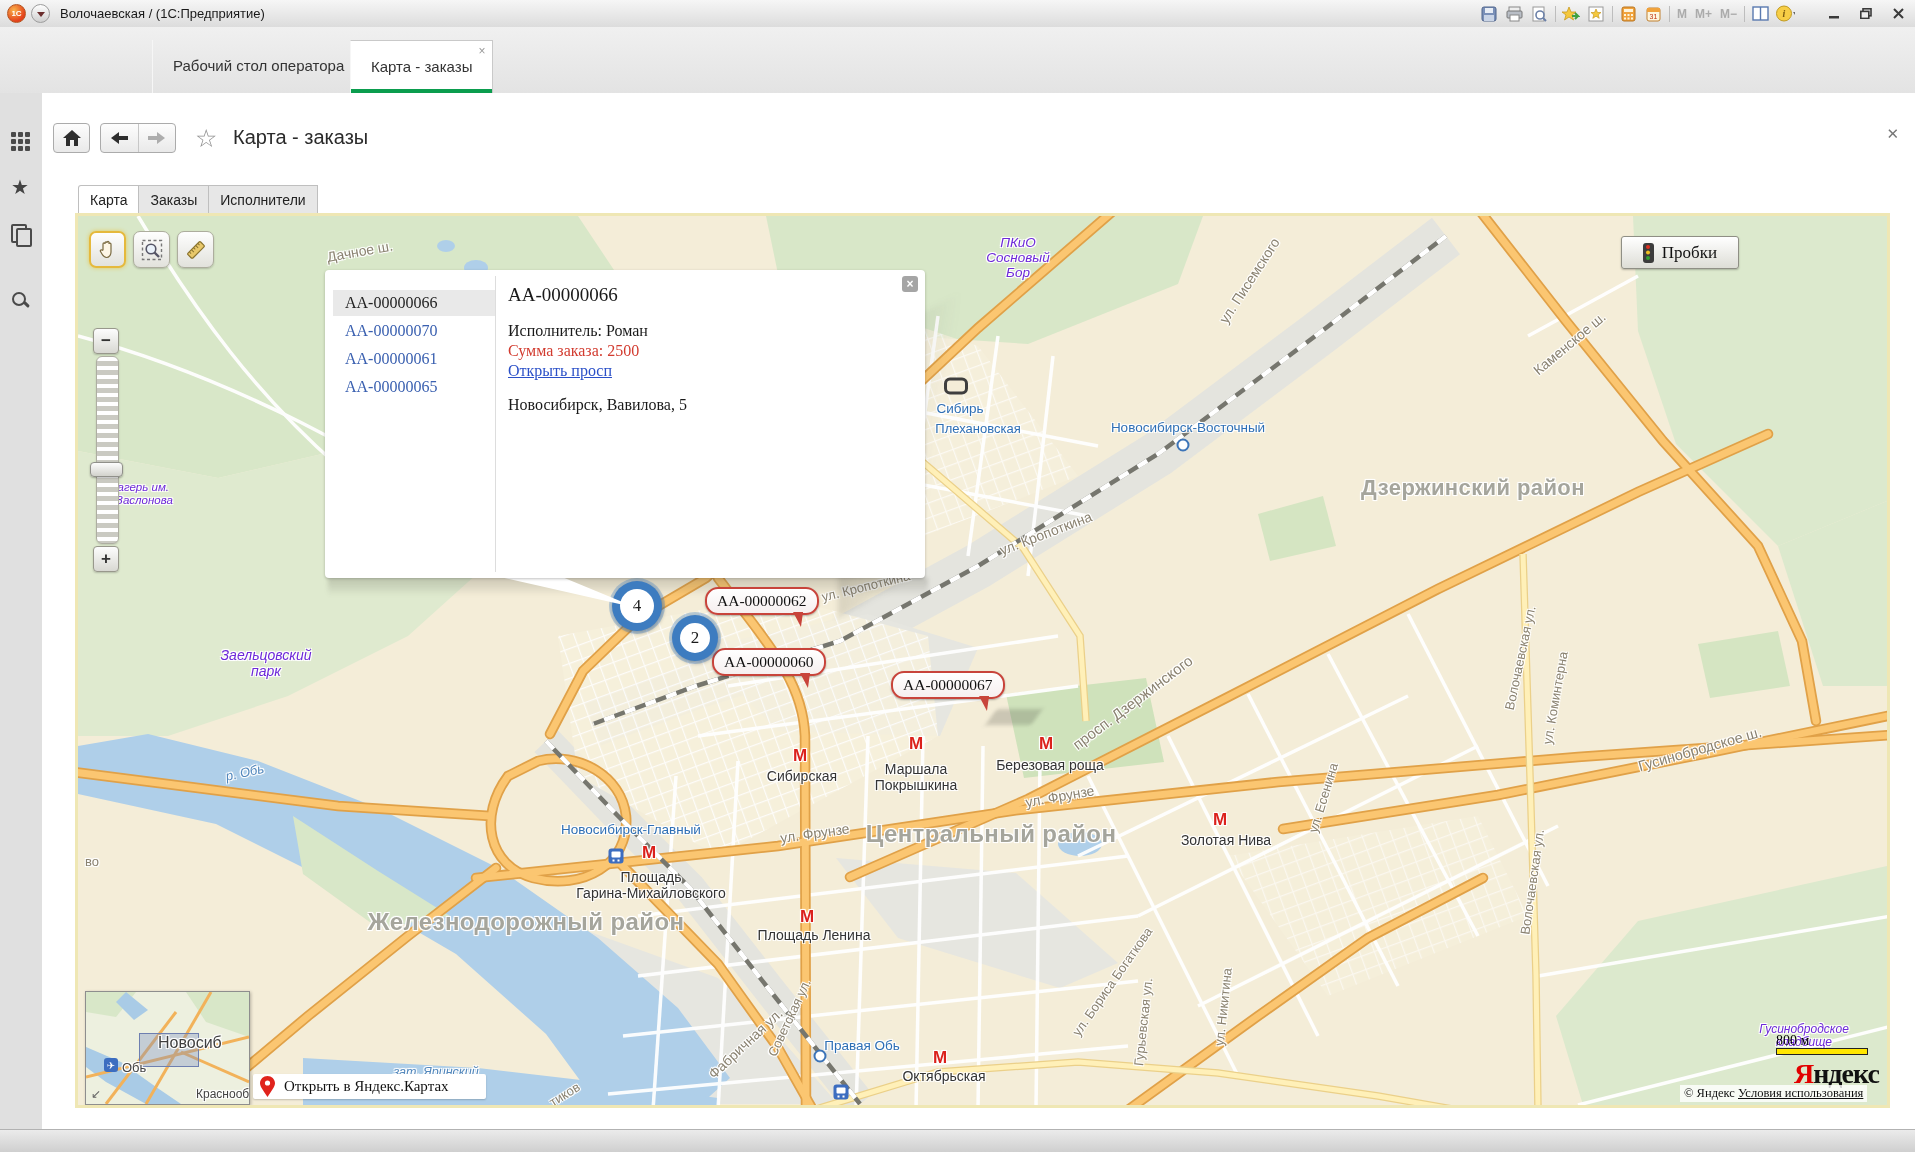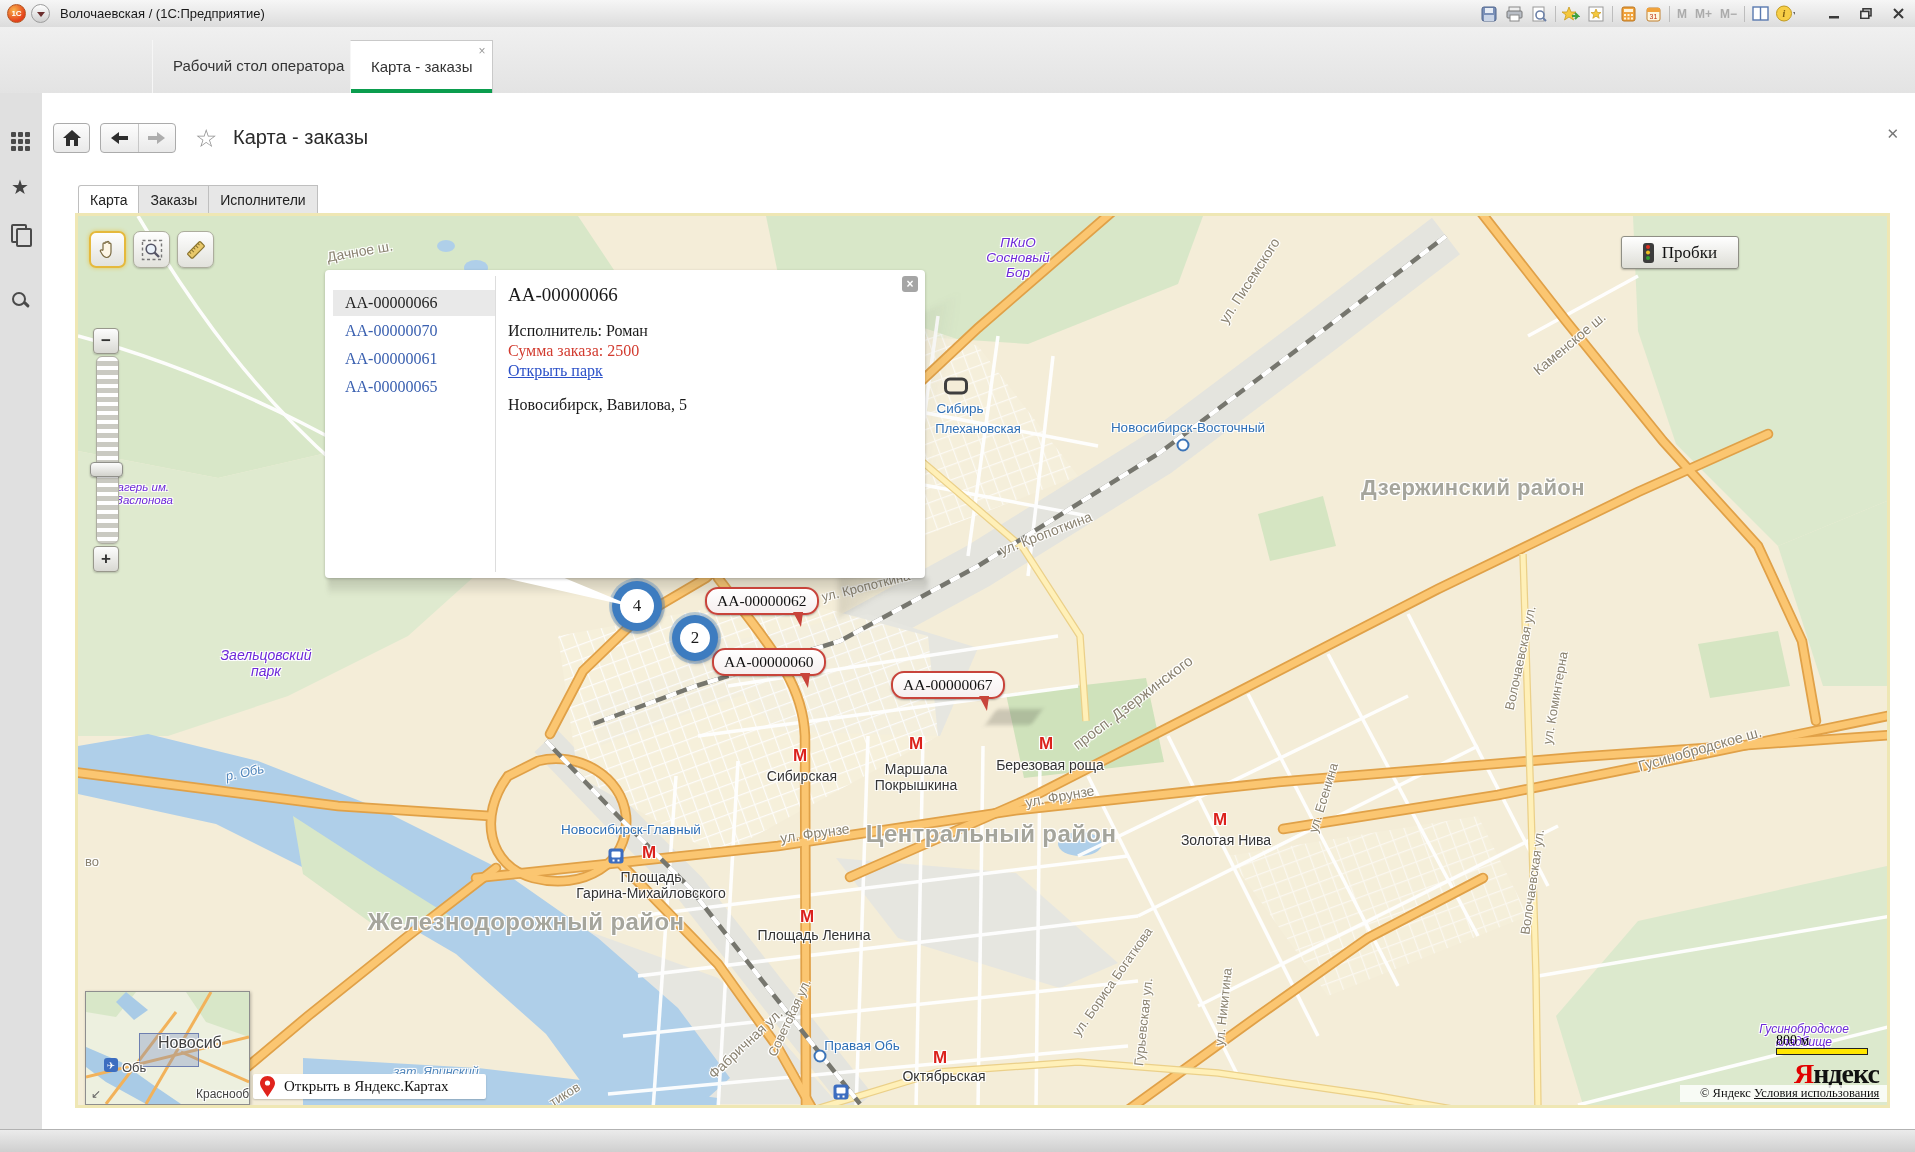--- a/index.html
+++ b/index.html
@@ -156,21 +156,21 @@
     display:flex;align-items:center;gap:9px;padding-left:7px;box-sizing:border-box;
     font-family:"Liberation Serif",serif;font-size:15px;color:#111;box-shadow:0 1px 2px rgba(0,0,0,.2);}
 
   .scale-lbl{position:absolute;left:1698px;top:817px;width:92px;font-family:"Liberation Serif",serif;
     font-size:14px;color:#000000;}
   .scale-bar{position:absolute;left:1698px;top:832px;width:92px;height:7px;background:#FFE600;border:1px solid #222;box-sizing:border-box;}
   .ylogo{position:absolute;left:1716px;top:842px;font-family:"Liberation Serif",serif;font-weight:bold;
     font-size:28px;color:#111;letter-spacing:-1px;}
   .ylogo::first-letter{color:#E20000;}
   .copy{position:absolute;left:1602px;top:869px;font-family:"Liberation Serif",serif;font-size:12.5px;color:#111;
-    background:rgba(255,255,255,.8);padding:1px 20px;white-space:nowrap;}
+    background:rgba(255,255,255,.8);padding:1px 4px;white-space:nowrap;}
   .copy a{color:#111;text-decoration:underline;}
 
   .bottom-strip{position:absolute;left:0;bottom:0;width:100%;height:22px;
     background:linear-gradient(#EBEBEB,#CFCFCF);border-top:1px solid #B2B2B2;}
 </style>
 </head>
 <body>
 
 <div id="app">
 
@@ -534,21 +534,21 @@
               <div class="b-item">АА-00000065</div>
             </div>
           <div class="b-div"></div>
           <div class="b-body">
             <div class="b-title">АА-00000066</div>
             <div class="b-row">Исполнитель: Роман</div>
             <div class="b-row b-red">
               <span>Сумма заказа:</span>
               <span>2500</span>
             </div>
-            <div class="b-row"><span class="b-link">Открыть парк</span></div>
+            <div class="b-row"><span class="b-link">Открыть просп</span></div>
             <div class="b-addr">Новосибирск, Вавилова, 5</div>
           </div>
         </div>
 
         <div class="mtools">
           <div class="mtool active">
             <svg width="22" height="22">
                 <g fill="#FDF6E6" stroke="#7A6A40" stroke-width="1.2">
                   <path d="M6,11 L6,5 C6,3.5 8,3.5 8,5 L8,4 C8,2.5 10,2.5 10,4 L10,3.5 C10,2 12,2 12,3.5 L12,5 C12,3.8 14,3.8 14,5.2 L14,13 C14,16 12,18.5 9.5,18.5 C7.5,18.5 6.5,17.5 5,15 L3.5,12.5 C2.8,11.3 4.6,10.2 5.4,11.3 Z"></path>
                 </g>

